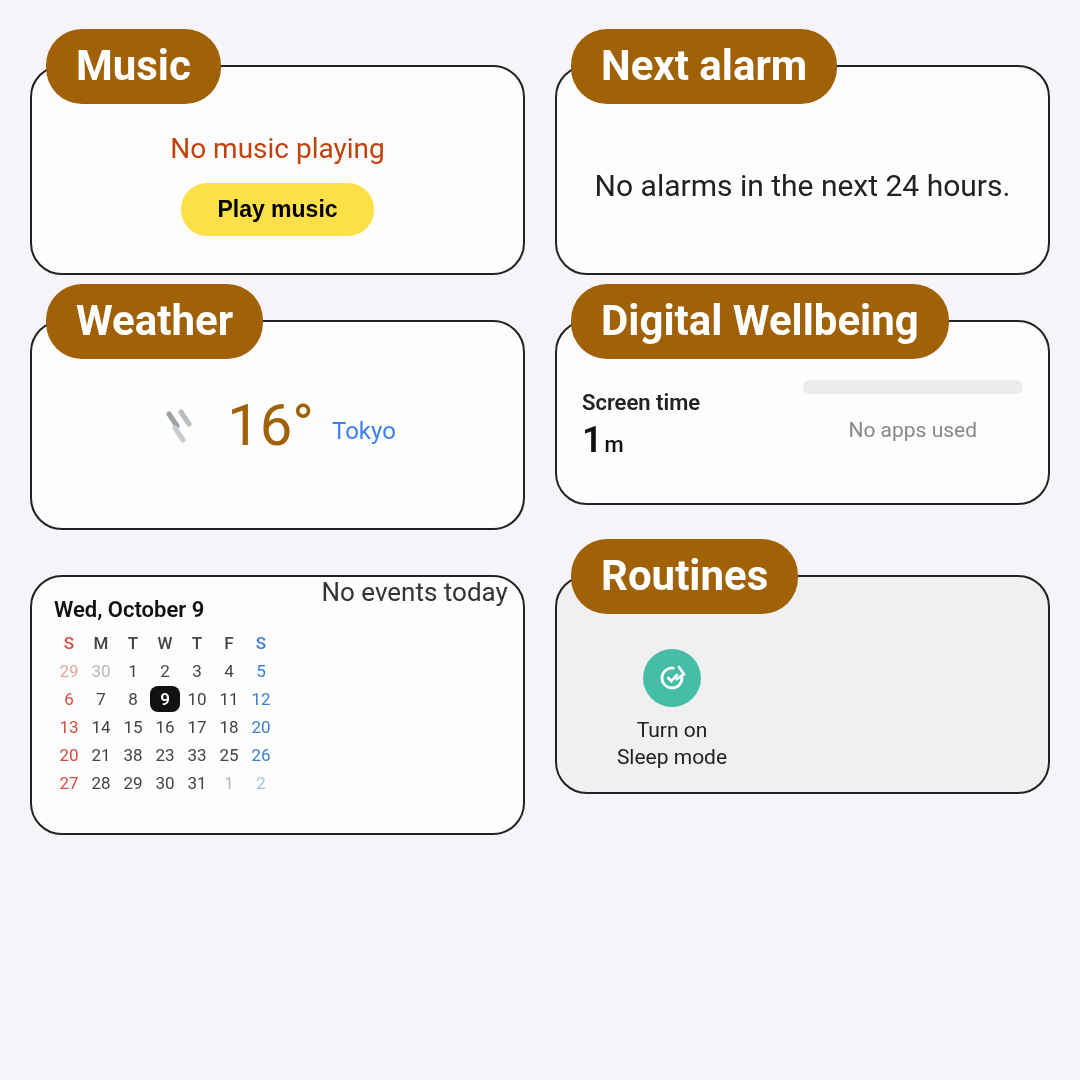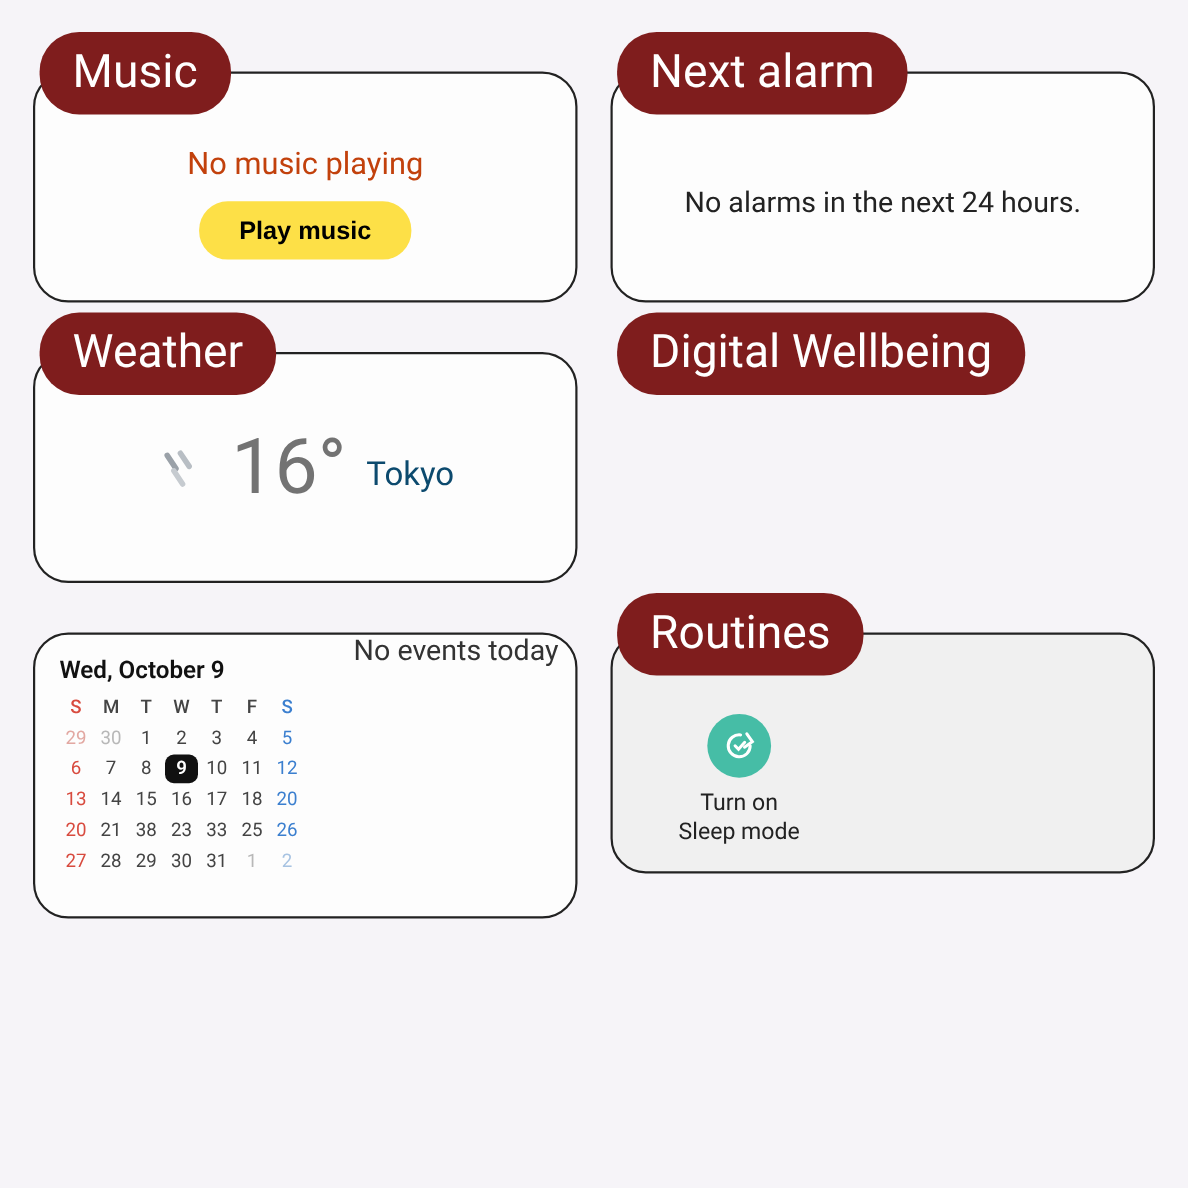--- a/index.html
+++ b/index.html
@@ -14,25 +14,25 @@
     grid-template-columns: 1fr 1fr;
     gap: 45px 30px;
     padding: 65px 30px 30px 30px;
   }
   .widget {
     position: relative;
   }
   .pill {
     position: absolute;
     top: -36px;
-    left: 6px;
-    background: #7f1d1d;
+    left: 16px;
+    background: #a16207;
     color: #fff;
     font-size: 42px;
-    font-weight: 400;
+    font-weight: 700;
     padding: 12px 30px 14px 30px;
     border-radius: 36px;
     z-index: 2;
     white-space: nowrap;
   }
   .card {
     border: 2px solid #222;
     border-radius: 32px;
     overflow: hidden;
     background: #fdfdfd;
@@ -49,25 +49,25 @@
     background: #fde047;
     border: none;
     border-radius: 26px;
     font-size: 23px;
     font-weight: 700;
     padding: 13px 36px;
     margin-bottom: 18px;
     cursor: pointer;
   }
   
-  .alarm-msg { font-size: 26px; color: #222; margin-top: 30px; }
+  .alarm-msg { font-size: 30px; color: #222; margin-top: 30px; }
   
   .weather-card { flex-direction: row; justify-content: center; align-items: center; gap: 18px; }
-  .weather-temp { font-size: 70px; font-weight: 400; color: #737373; }
-  .weather-city { font-size: 30px; color: #0c4a6e; margin-top: 12px; }
+  .weather-temp { font-size: 58px; font-weight: 400; color: #a16207; }
+  .weather-city { font-size: 24px; color: #3b82f6; margin-top: 12px; }
   .rain-icon { width: 50px; height: 50px; }
   
   .wellbeing-card { flex-direction: row; justify-content: flex-start; align-items: flex-start; padding: 68px 25px 20px 25px; min-height:185px;}
   .wb-left { flex:1; }
   .wb-label { font-size: 22px; font-weight: 600; color:#222; }
   .wb-val { font-size: 36px; font-weight: 600; margin-top: 4px; }
   .wb-unit { font-size: 22px; font-weight: 500; margin-left: 2px; }
   .wb-right { flex:1; display:flex; flex-direction:column; align-items:center; }
   .wb-bar { width: 100%; height: 14px; background: #ececec; border-radius: 7px; margin-bottom: 24px; margin-top:-10px;}
   .wb-noapps { font-size: 21px; color:#888; }
@@ -126,20 +126,32 @@
           <line x1="16" y1="28" x2="24" y2="40" stroke="#c6cbd0" stroke-width="5" stroke-linecap="round"></line>
         </svg>
       </span>
       <span class="weather-temp">16°</span>
       <span class="weather-city">Tokyo</span>
     </div>
   </div>
 
   <div class="widget">
     <div class="pill">Digital Wellbeing</div>
+    <div class="card wellbeing-card">
+      <div class="wb-left">
+        <div class="wb-label">Screen time</div>
+        <div class="wb-val">
+          <span>1</span><span class="wb-unit">m</span>
+        </div>
+      </div>
+      <div class="wb-right">
+        <div class="wb-bar"></div>
+        <div class="wb-noapps">No apps used</div>
+      </div>
+    </div>
   </div>
 
   <div class="widget">
     <div class="card schedule-card">
       <div class="cal">
         <div class="cal-date">Wed, October 9</div>
         <div class="cal-grid" id="cal-grid">
             <span class="hd sun">S</span>
             <span class="hd">M</span>
             <span class="hd">T</span>

